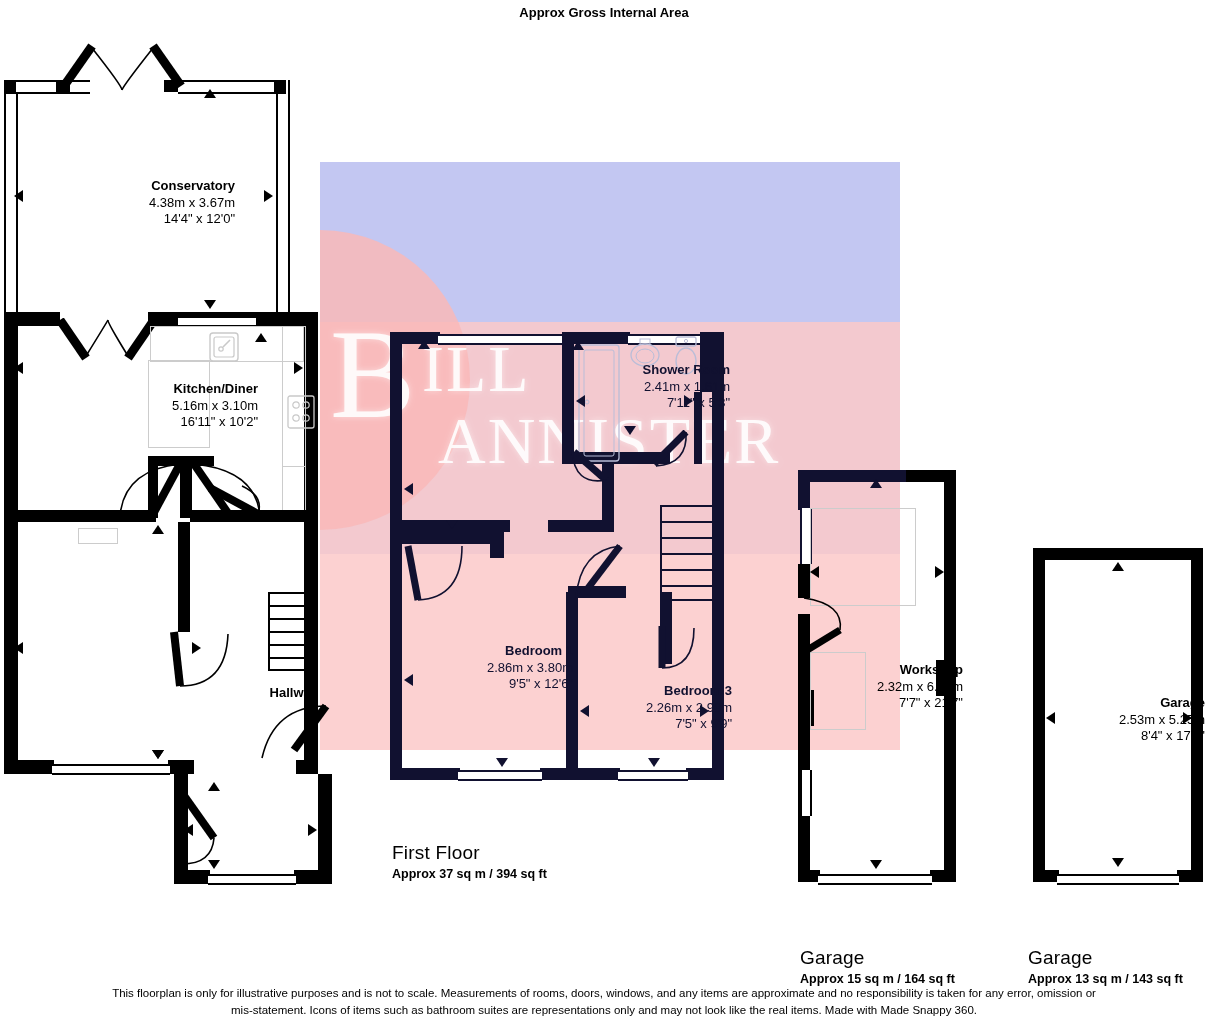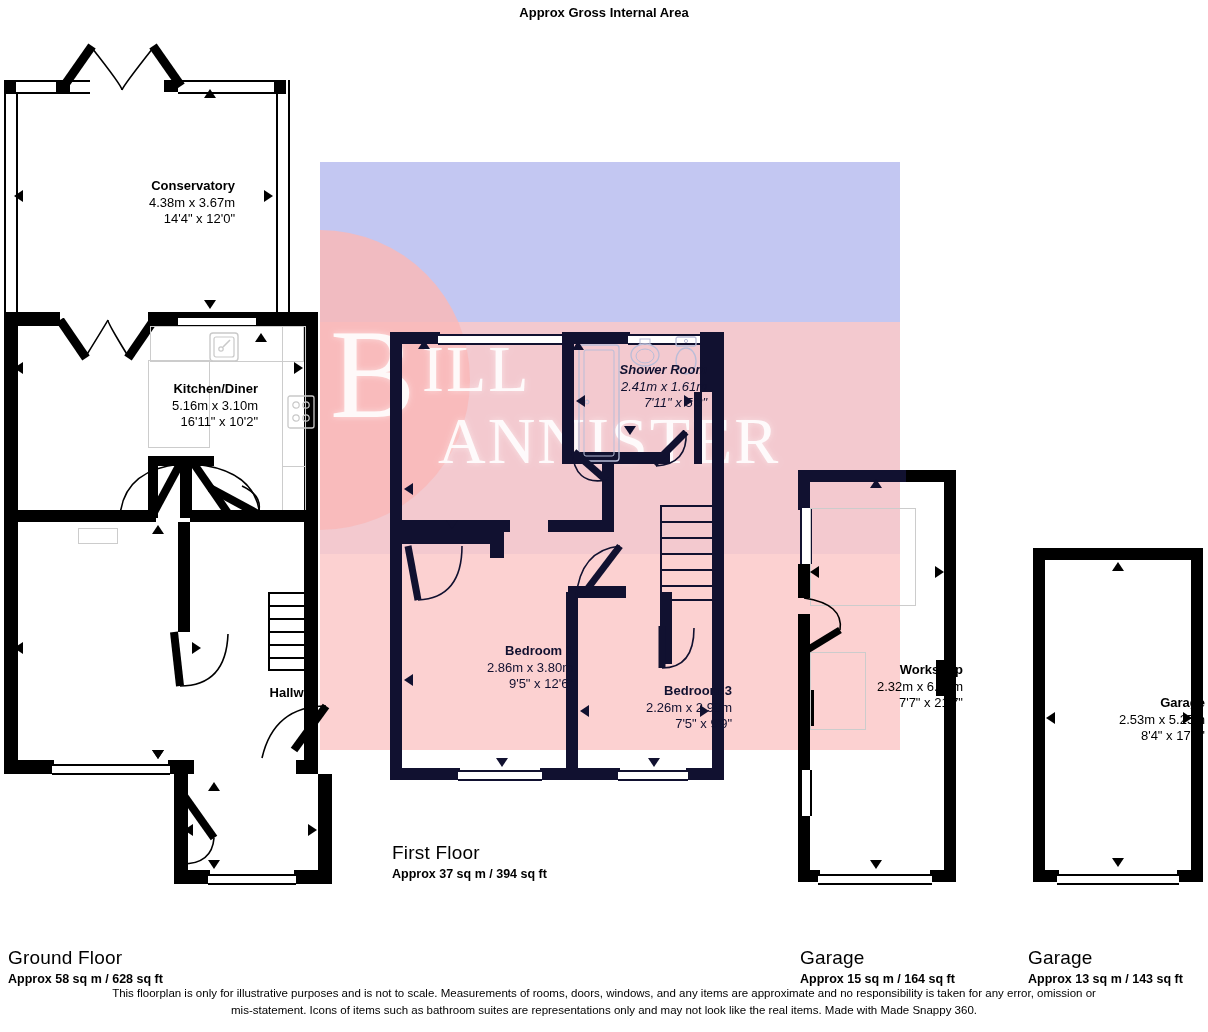--- a/index.html
+++ b/index.html
@@ -361,21 +361,21 @@
     <div class="dm">16'11" x 10'2"</div>
   </div>
 
 
   <div class="rlabel" style="left:198px;top:685px;width:120px;">
     <div class="nm">Hallway</div>
   </div>
 
 
 
-  <div class="rlabel nav" style="left:527px;top:362px;width:180px;font-style:italic;">
+  <div class="rlabel nav" style="left:550px;top:362px;width:180px;">
     <div class="nm">Shower Room</div>
     <div class="dm">2.41m x 1.61m</div>
     <div class="dm">7'11" x 5'3"</div>
   </div>
 
   <div class="rlabel nav" style="left:398px;top:643px;width:175px;">
     <div class="nm">Bedroom 1</div>
     <div class="dm">2.86m x 3.80m</div>
     <div class="dm">9'5" x 12'6"</div>
   </div>
@@ -391,24 +391,20 @@
     <div class="dm">2.32m x 6.57m</div>
     <div class="dm">7'7" x 21'7"</div>
   </div>
 
   <div class="rlabel" style="left:1030px;top:695px;width:175px;">
     <div class="nm">Garage</div>
     <div class="dm">2.53m x 5.25m</div>
     <div class="dm">8'4" x 17'3"</div>
   </div>
 
-  <div class="cap" style="left:8px;top:920px;">
-    <div class="t">Ground Floor</div>
-    <div class="s">Approx 58 sq m / 628 sq ft</div>
-  </div>
 
   <div class="cap" style="left:392px;top:815px;">
     <div class="t">First Floor</div>
     <div class="s">Approx 37 sq m / 394 sq ft</div>
   </div>
 
   <div class="cap" style="left:800px;top:920px;">
     <div class="t">Garage</div>
     <div class="s">Approx 15 sq m / 164 sq ft</div>
   </div>

